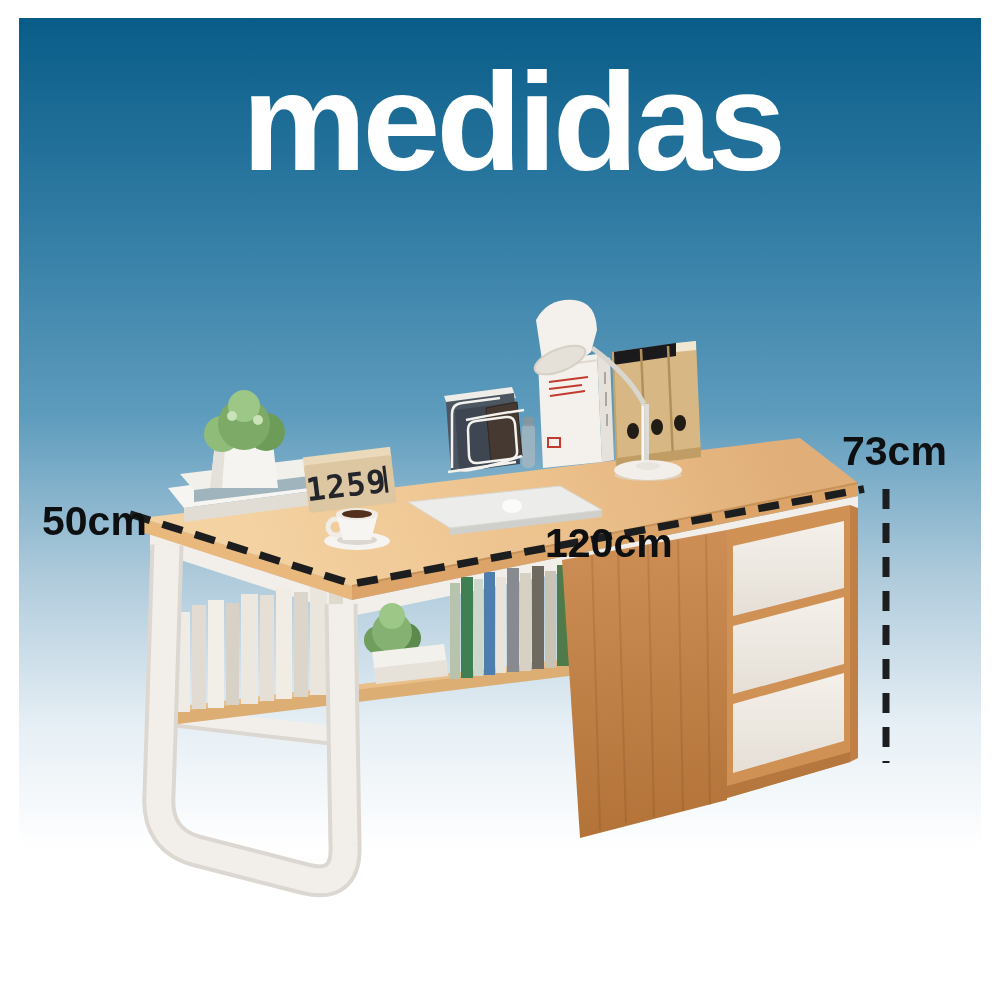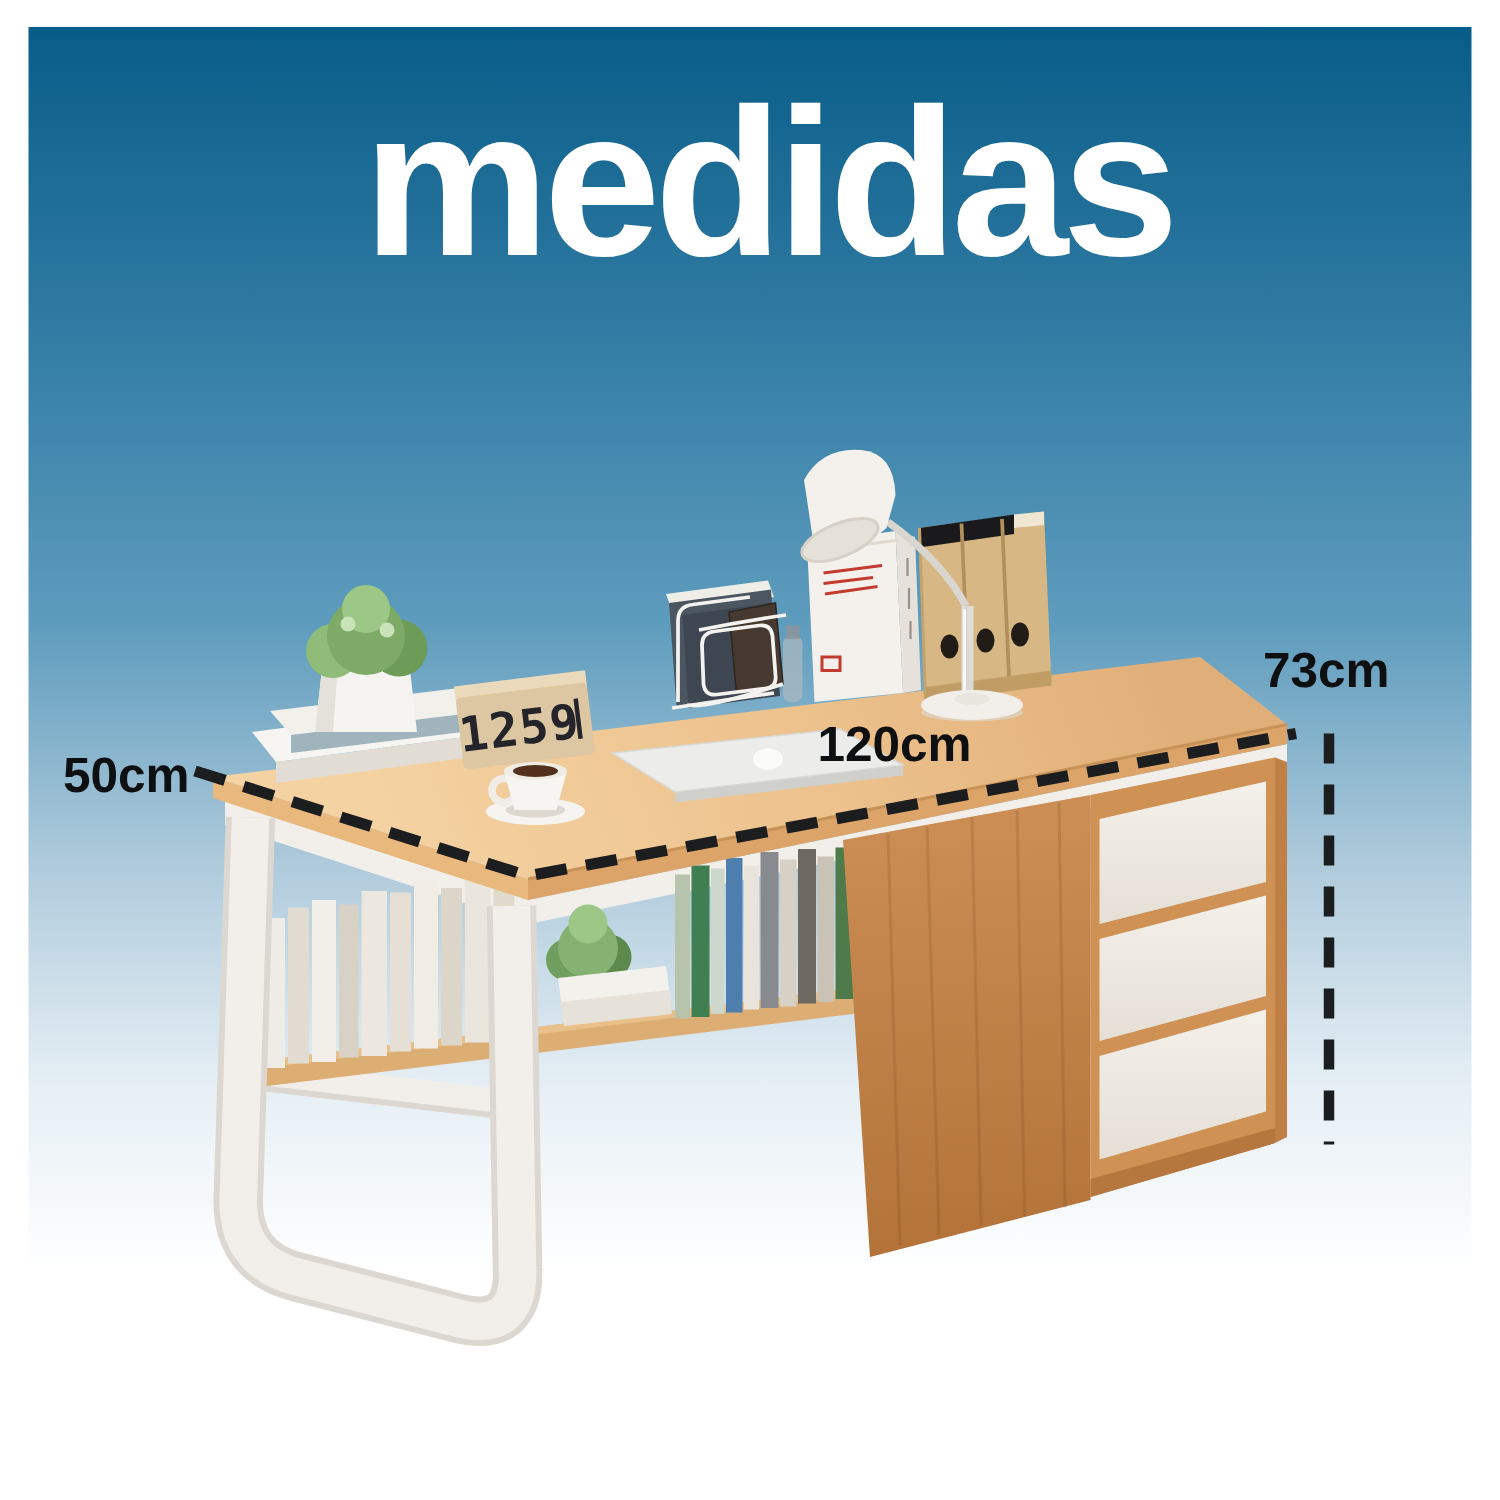--- a/index.html
+++ b/index.html
@@ -20,25 +20,25 @@
   }
   .title{
     position:absolute;left:0;top:36px;width:1000px;margin:12px;
     text-align:center;
     font-size:140px;line-height:1.05;font-weight:bold;letter-spacing:-4px;
     color:var(--title-text,#ffffff);
   }
   .scene{position:absolute;left:0;top:0;width:1000px;height:1000px;}
   .label{
     position:absolute;
-    font-size:33px;font-weight:bold;letter-spacing:0px;
+    font-size:41px;font-weight:bold;letter-spacing:0px;
     color:var(--label-text,#0e0f11);
   }
   .label-depth{left:42px;top:498px;}
-  .label-width{left:545px;top:477px;}
+  .label-width{left:545px;top:520px;}
   .label-height{left:842px;top:428px;}
 
   
   .metal{fill:var(--metal-white,#f2efeb);}
   .metal-sh{fill:var(--metal-shadow,#dcd7d0);}
   .wood-edge{fill:var(--wood-edge,#dca468);}
   .wood-frame{fill:var(--wood-frame,#cf9154);}
   .shelf{fill:var(--shelf-wood,#dcae74);}
   .dashline{stroke:var(--dash,#1b1d1f);fill:none;}
 </style>

